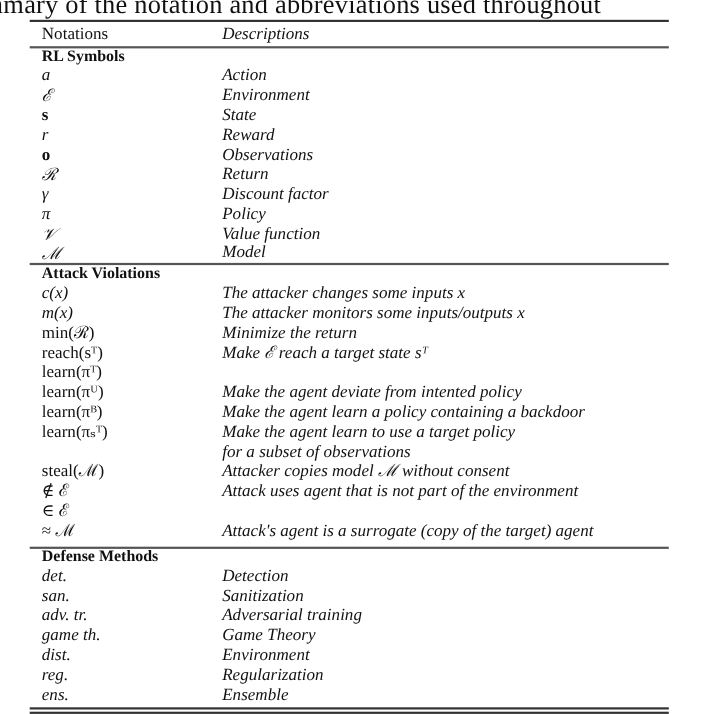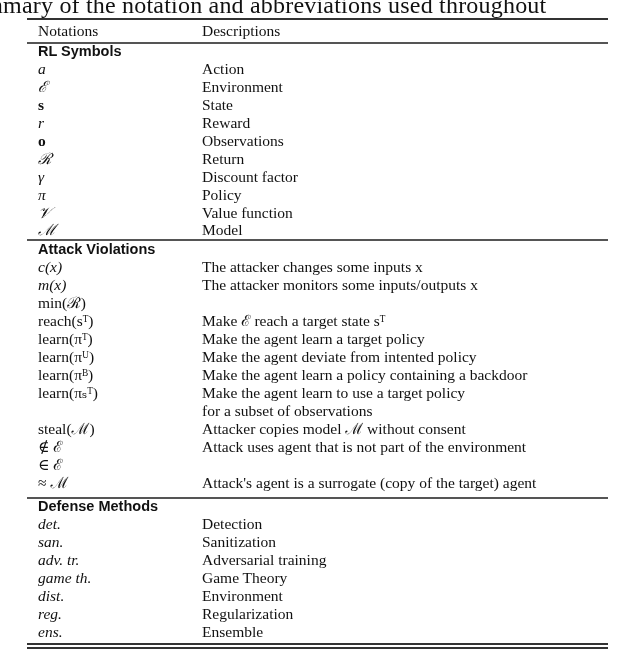--- a/index.html
+++ b/index.html
@@ -5,22 +5,22 @@
   html, body { margin:0; padding:0; background:#ffffff; }
   body { width:640px; height:649px; position:relative; overflow:hidden;
          font-family:"DejaVu Serif","Liberation Serif",serif; color:#111; }
   .caption { position:absolute; left:-28px; top:-8px; white-space:nowrap;
              font-family:"Liberation Serif","DejaVu Serif",serif; font-size:24px; color:#111; letter-spacing:0.2px; }
   .rule { position:absolute; left:27px; width:581px; background:#333; }
   .thick { height:2px; }
   .thin { height:1.5px; background:#555; }
   .row { position:absolute; left:0; width:640px; height:18px; font-family:"Liberation Serif","DejaVu Serif",serif; font-size:15.5px; line-height:18px; }
   .c1 { position:absolute; left:38px; white-space:nowrap; }
-  .c2 { position:absolute; left:202px; white-space:nowrap; }
-  .sec { position:absolute; left:38px; font-weight:bold; font-family:Liberation Sans, sans-serif; font-size:14.5px; line-height:18px; white-space:nowrap; }
+  .c2 { position:absolute; left:202px; white-space:nowrap;font-style:italic; }
+  .sec { position:absolute; left:38px; font-weight:bold; font-family:Liberation Serif, serif; font-size:14.5px; line-height:18px; white-space:nowrap; }
   .it { font-style:italic; }
   .bold { font-weight:bold; }
   .cal { font-family:"DejaVu Serif",serif; font-style:italic; }
 </style>
 </head>
 <body>
 
 <div class="caption">ummary of the notation and abbreviations used throughout</div>
 
 <div>
@@ -82,28 +82,28 @@
   <div class="row" style="top:258px;">
       <span class="c1 it">c(x)</span>
       <span class="c2">The attacker changes some inputs x</span>
     </div>
   <div class="row" style="top:276px;">
       <span class="c1 it">m(x)</span>
       <span class="c2">The attacker monitors some inputs/outputs x</span>
     </div>
   <div class="row" style="top:294px;">
       <span class="c1">min(ℛ)</span>
+      <span class="c2">Minimize the return</span>
     </div>
   <div class="row" style="top:312px;padding-left:44px;">
       <span class="c1">reach(sᵀ)</span>
       <span class="c2">Make ℰ reach a target state sᵀ</span>
     </div>
   <div class="row" style="top:330px;">
       <span class="c1">learn(πᵀ)</span>
-      <span class="c2">Make the agent learn a target policy</span>
     </div>
   <div class="row" style="top:348px;">
       <span class="c1">learn(πᵁ)</span>
       <span class="c2">Make the agent deviate from intented policy</span>
     </div>
   <div class="row" style="top:366px;">
       <span class="c1">learn(πᴮ)</span>
       <span class="c2">Make the agent learn a policy containing a backdoor</span>
     </div>
   <div class="row" style="top:384px;">

